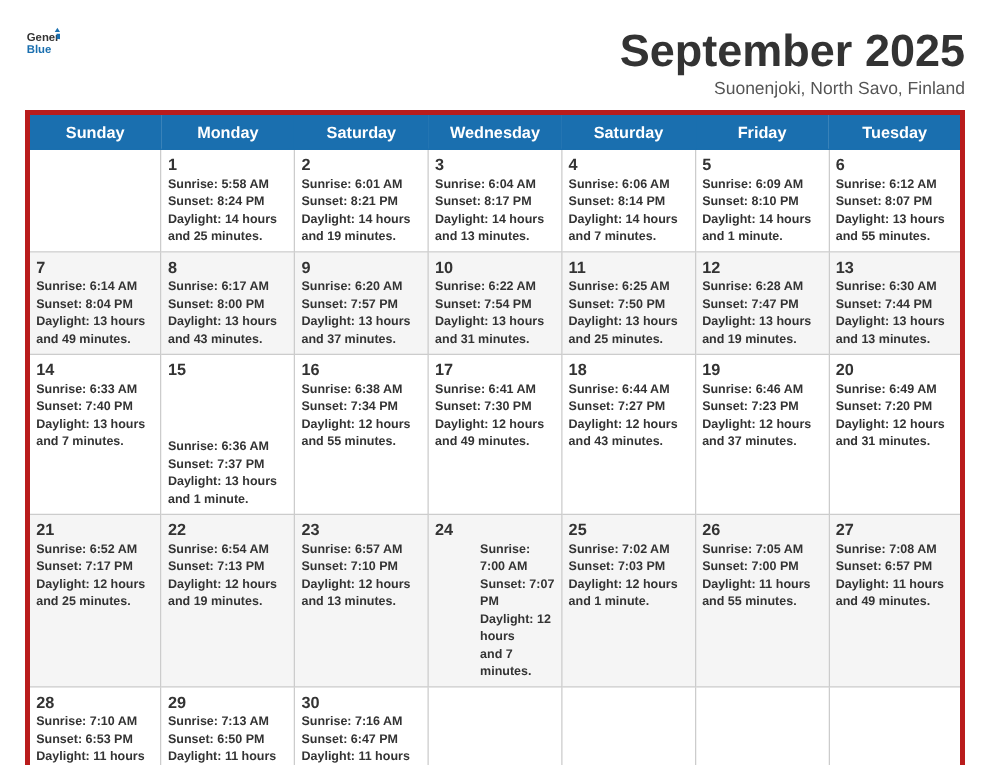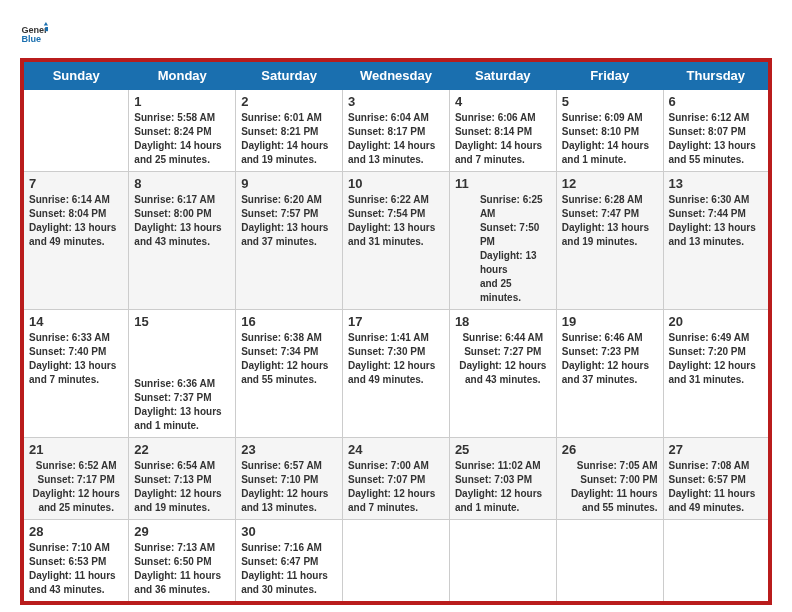--- a/index.html
+++ b/index.html
@@ -86,32 +86,36 @@
 
 <div class="header-area">
   <div class="logo">
     <svg class="logo-icon" viewBox="0 0 40 40">
       <text x="2" y="18" font-size="13" font-weight="bold" fill="#333">General</text>
       <text x="2" y="32" font-size="13" font-weight="bold" fill="#1a6faf">Blue</text>
       <polygon points="34,8 40,8 37,3" fill="#1a6faf"></polygon>
       <polygon points="36,10 40,10 40,16 36,16" fill="#1a6faf"></polygon>
     </svg>
   </div>
+  <div class="title-area">
+    <div class="month-title">September 2025</div>
+    <div class="location-subtitle">Suonenjoki, North Savo, Finland</div>
+  </div>
 </div>
 
 <table class="calendar">
   <thead>
     <tr>
     <th>Sunday</th>
         <th>Monday</th>
         <th>Saturday</th>
         <th>Wednesday</th>
         <th>Saturday</th>
         <th>Friday</th>
-        <th>Thursday</th>
+        <th>Tuesday</th>
       </tr>
   </thead>
   <tbody id="calendar-body">
   <tr class="row-white">
         <td class="empty-cell"></td>
         <td>
           <span class="day-number">1</span>
           <div class="day-info" style="white-space: pre-line;">Sunrise: 5:58 AM
 Sunset: 8:24 PM
 Daylight: 14 hours
@@ -177,21 +181,21 @@
         </td>
         <td>
           <span class="day-number">10</span>
           <div class="day-info" style="white-space: pre-line;">Sunrise: 6:22 AM
 Sunset: 7:54 PM
 Daylight: 13 hours
 and 31 minutes.</div>
         </td>
         <td>
           <span class="day-number">11</span>
-          <div class="day-info" style="white-space: pre-line; margin-left: 25px;">Sunrise: 6:25 AM
+          <div class="day-info" style="white-space: pre-line;">Sunrise: 6:25 AM
 Sunset: 7:50 PM
 Daylight: 13 hours
 and 25 minutes.</div>
         </td>
         <td>
           <span class="day-number">12</span>
           <div class="day-info" style="white-space: pre-line;">Sunrise: 6:28 AM
 Sunset: 7:47 PM
 Daylight: 13 hours
 and 19 minutes.</div>
@@ -221,28 +225,28 @@
         </td>
         <td>
           <span class="day-number">16</span>
           <div class="day-info" style="white-space: pre-line;">Sunrise: 6:38 AM
 Sunset: 7:34 PM
 Daylight: 12 hours
 and 55 minutes.</div>
         </td>
         <td>
           <span class="day-number">17</span>
-          <div class="day-info" style="white-space: pre-line;">Sunrise: 1:41 AM
+          <div class="day-info" style="white-space: pre-line;">Sunrise: 6:41 AM
 Sunset: 7:30 PM
 Daylight: 12 hours
 and 49 minutes.</div>
         </td>
         <td>
           <span class="day-number">18</span>
-          <div class="day-info" style="white-space: pre-line; text-align: center;">Sunrise: 6:44 AM
+          <div class="day-info" style="white-space: pre-line;">Sunrise: 6:44 AM
 Sunset: 7:27 PM
 Daylight: 12 hours
 and 43 minutes.</div>
         </td>
         <td>
           <span class="day-number">19</span>
           <div class="day-info" style="white-space: pre-line;">Sunrise: 6:46 AM
 Sunset: 7:23 PM
 Daylight: 12 hours
 and 37 minutes.</div>
@@ -251,56 +255,56 @@
           <span class="day-number">20</span>
           <div class="day-info" style="white-space: pre-line;">Sunrise: 6:49 AM
 Sunset: 7:20 PM
 Daylight: 12 hours
 and 31 minutes.</div>
         </td>
       </tr>
       <tr class="row-shaded">
         <td>
           <span class="day-number">21</span>
-          <div class="day-info" style="white-space: pre-line; text-align: center;">Sunrise: 6:52 AM
+          <div class="day-info" style="white-space: pre-line;">Sunrise: 6:52 AM
 Sunset: 7:17 PM
 Daylight: 12 hours
 and 25 minutes.</div>
         </td>
         <td>
           <span class="day-number">22</span>
           <div class="day-info" style="white-space: pre-line;">Sunrise: 6:54 AM
 Sunset: 7:13 PM
 Daylight: 12 hours
 and 19 minutes.</div>
         </td>
         <td>
           <span class="day-number">23</span>
           <div class="day-info" style="white-space: pre-line;">Sunrise: 6:57 AM
 Sunset: 7:10 PM
 Daylight: 12 hours
 and 13 minutes.</div>
         </td>
         <td>
           <span class="day-number">24</span>
-          <div class="day-info" style="white-space: pre-line;">Sunrise: 7:00 AM
+          <div class="day-info" style="white-space: pre-line; margin-left: 36px;">Sunrise: 7:00 AM
 Sunset: 7:07 PM
 Daylight: 12 hours
 and 7 minutes.</div>
         </td>
         <td>
           <span class="day-number">25</span>
-          <div class="day-info" style="white-space: pre-line;">Sunrise: 11:02 AM
+          <div class="day-info" style="white-space: pre-line;">Sunrise: 7:02 AM
 Sunset: 7:03 PM
 Daylight: 12 hours
 and 1 minute.</div>
         </td>
         <td>
           <span class="day-number">26</span>
-          <div class="day-info" style="white-space: pre-line; text-align: right;">Sunrise: 7:05 AM
+          <div class="day-info" style="white-space: pre-line;">Sunrise: 7:05 AM
 Sunset: 7:00 PM
 Daylight: 11 hours
 and 55 minutes.</div>
         </td>
         <td>
           <span class="day-number">27</span>
           <div class="day-info" style="white-space: pre-line;">Sunrise: 7:08 AM
 Sunset: 6:57 PM
 Daylight: 11 hours
 and 49 minutes.</div>

